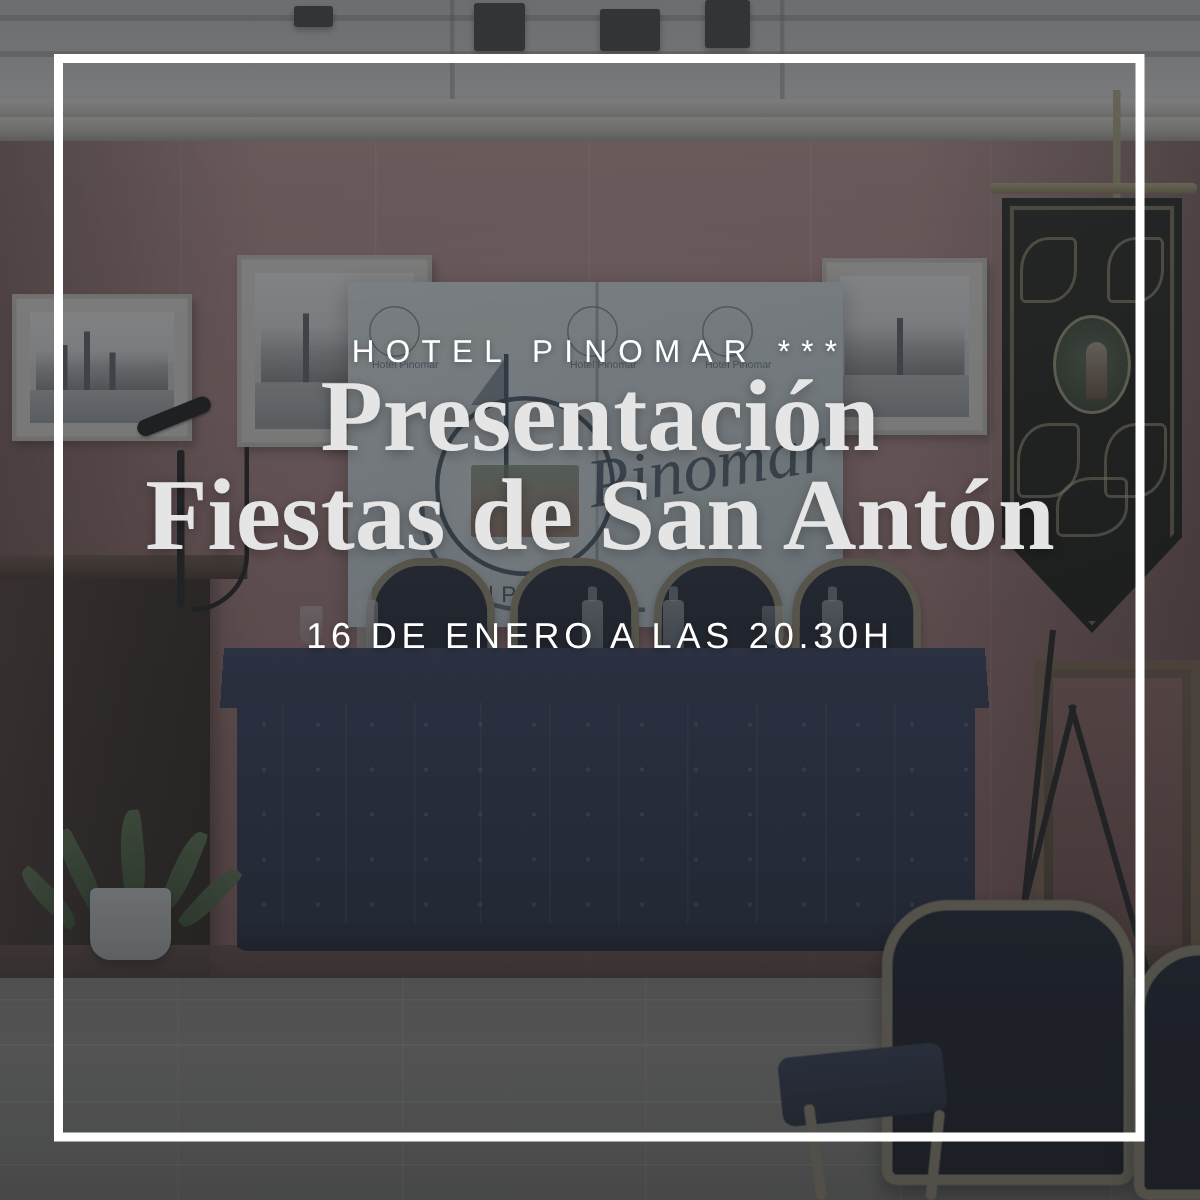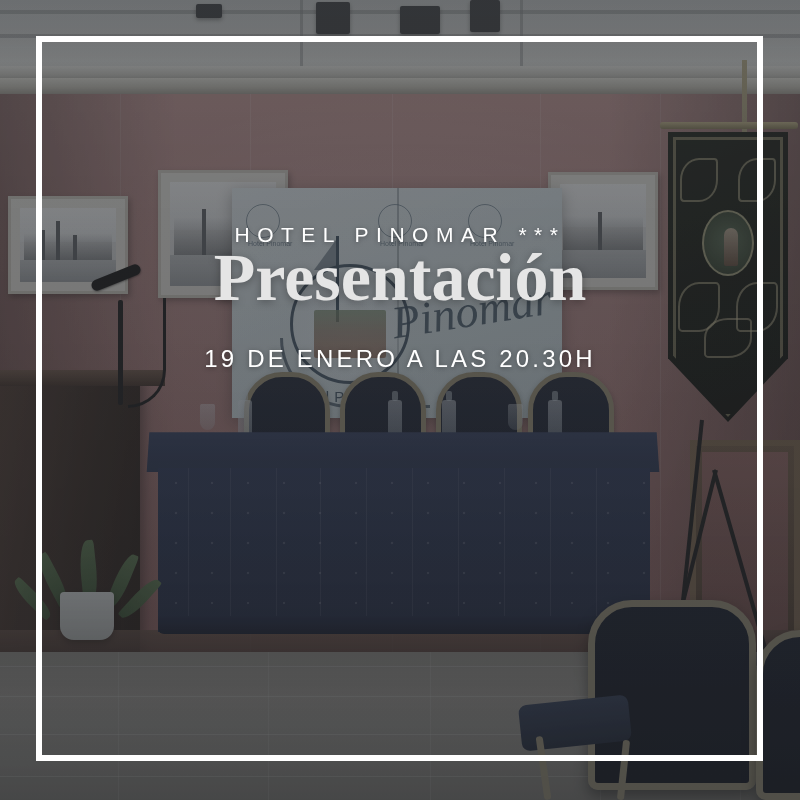--- a/index.html
+++ b/index.html
@@ -513,16 +513,17 @@
 
     <div class="tint"></div>
     <div class="tint2"></div>
   </div>
 
   <div class="whiteframe"></div>
 
   <div class="textwrap">
     <div class="kicker">HOTEL PINOMAR ***</div>
     <div class="title t1">Presentación</div>
-    <div class="date">19 DE ENERO A LAS 20.30H</div>
+    <div class="title t3">Fiestas de San Antón</div>
+    <div class="date">16 DE ENERO A LAS 20.30H</div>
   </div>
 
 </div>
 
 </body></html>

